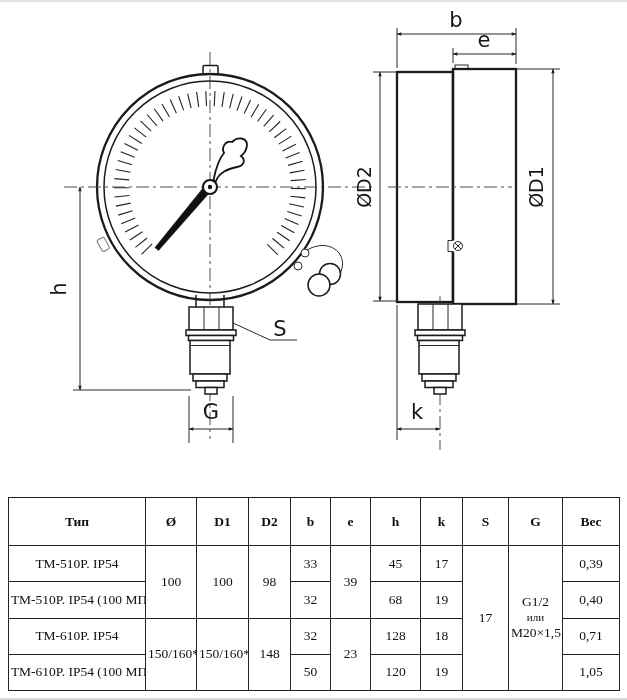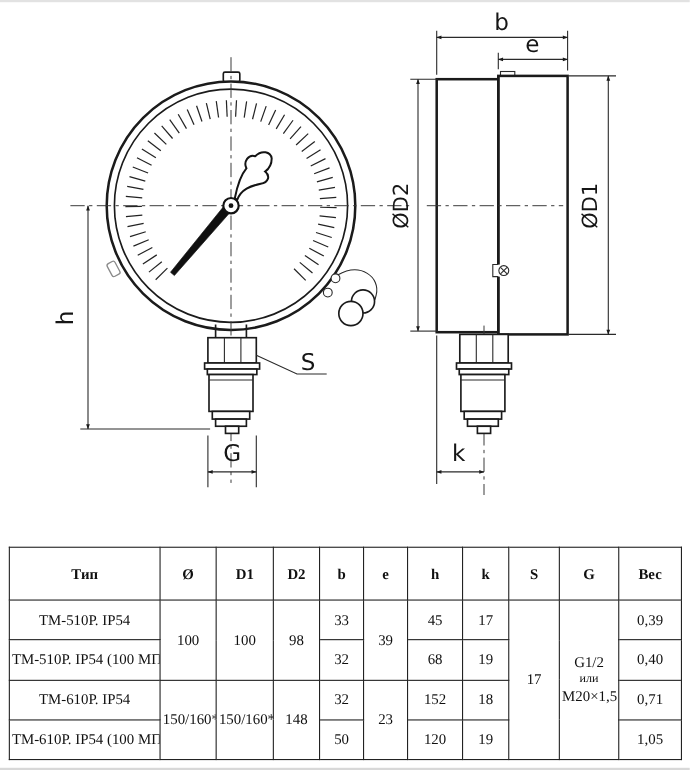--- a/index.html
+++ b/index.html
@@ -273,21 +273,21 @@
     <td>19</td>
     <td>0,40</td>
   </tr>
   <tr class="r">
     <td class="type-cell">ТМ-610Р. IP54</td>
     <td rowspan="2">150/160*</td>
     <td rowspan="2">150/160*</td>
     <td rowspan="2">148</td>
     <td>32</td>
     <td rowspan="2">23</td>
-    <td>152</td>
+    <td>128</td>
     <td>18</td>
     <td>0,71</td>
   </tr>
   <tr class="r">
     <td class="type-cell">ТМ-610Р. IP54 (100 МПа)</td>
     <td>50</td>
     <td>120</td>
     <td>19</td>
     <td>1,05</td>
   </tr>

